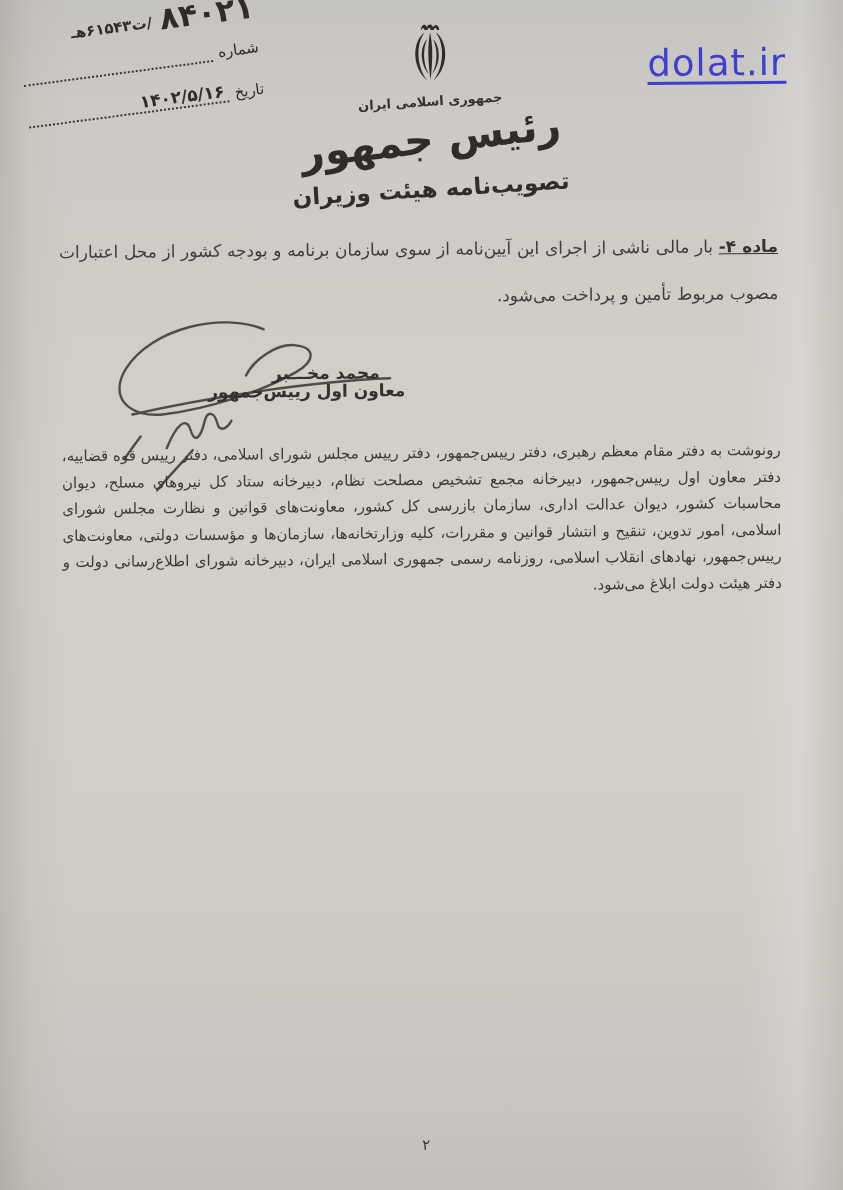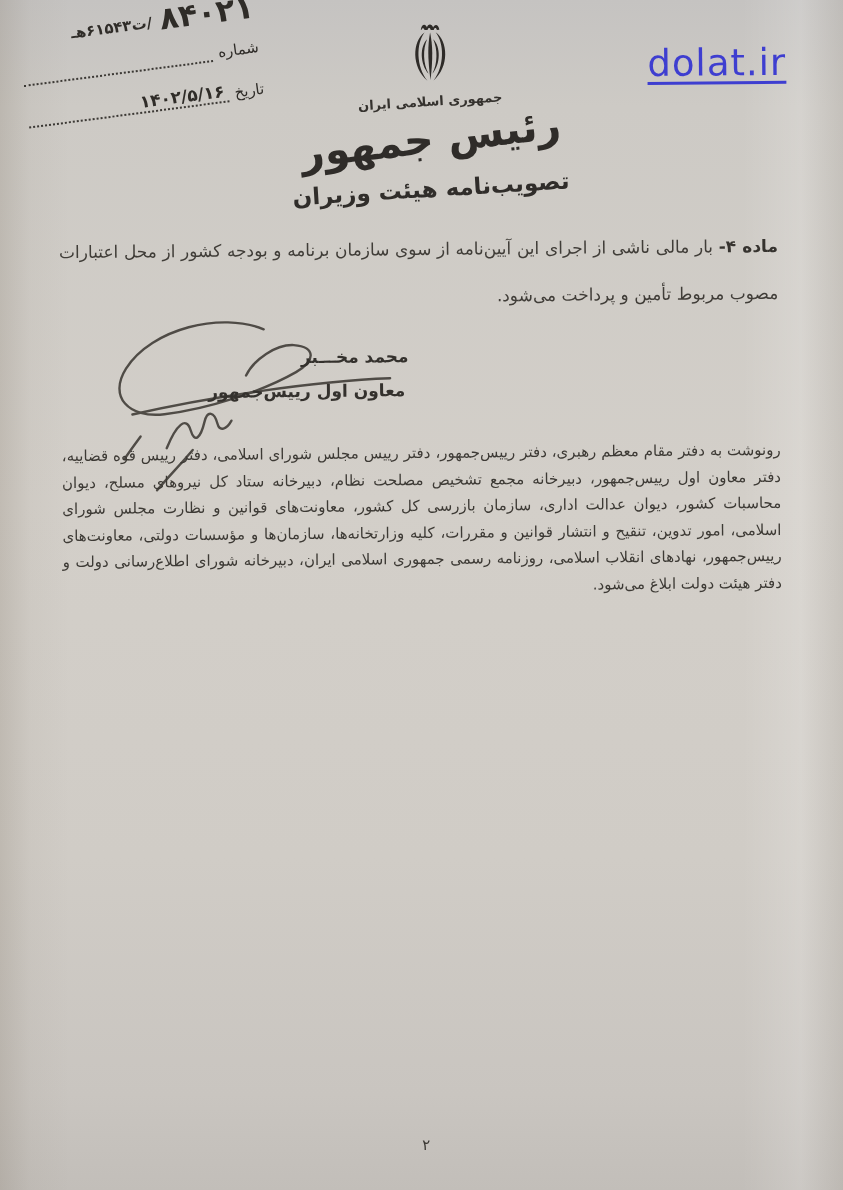--- a/index.html
+++ b/index.html
@@ -43,26 +43,26 @@
   .country{font-size:13px;font-weight:700;margin-top:4px;transform:rotate(-3deg);color:#35322e;}
   .office{font-size:41px;font-weight:700;margin-top:8px;transform:rotate(-6deg);color:#2f2c29;line-height:1.1;}
   .doctype{font-size:23px;font-weight:700;margin-top:14px;transform:rotate(-3deg);color:#302d2a;}
 
   
   .body-par{
     position:absolute;top:226px;left:62px;right:62px;margin:0;
     direction:rtl;text-align:justify;text-justify:inter-word;
     font-size:17px;line-height:47px;color:#403d38;
   }
-  .body-par b{font-weight:700;color:#36332f;}
+  .body-par b{font-weight:700;color:#36332f;text-decoration:underline;}
 
   
   .sig{position:absolute;left:106px;top:314px;width:310px;height:175px;}
   .sig svg{position:absolute;left:0;top:0;overflow:visible;}
-  .sig-name{position:absolute;top:32px;left:168px;font-size:17px;font-weight:700;direction:rtl;white-space:nowrap;color:#34312d;margin-left:29px;}
+  .sig-name{position:absolute;top:48px;left:168px;font-size:17px;font-weight:700;direction:rtl;white-space:nowrap;color:#34312d;}
   .sig-title{position:absolute;top:66px;left:104px;font-size:17px;font-weight:700;direction:rtl;white-space:nowrap;color:#34312d;}
 
   
   .dist-par{
     position:absolute;top:440px;left:63px;right:61px;margin:0;
     direction:rtl;text-align:justify;text-justify:inter-word;
     font-size:15px;line-height:26.5px;color:#3d3a35;
   }
 
   .page-num{position:absolute;bottom:36px;left:0;right:0;text-align:center;font-size:15px;color:#3a3733;}

